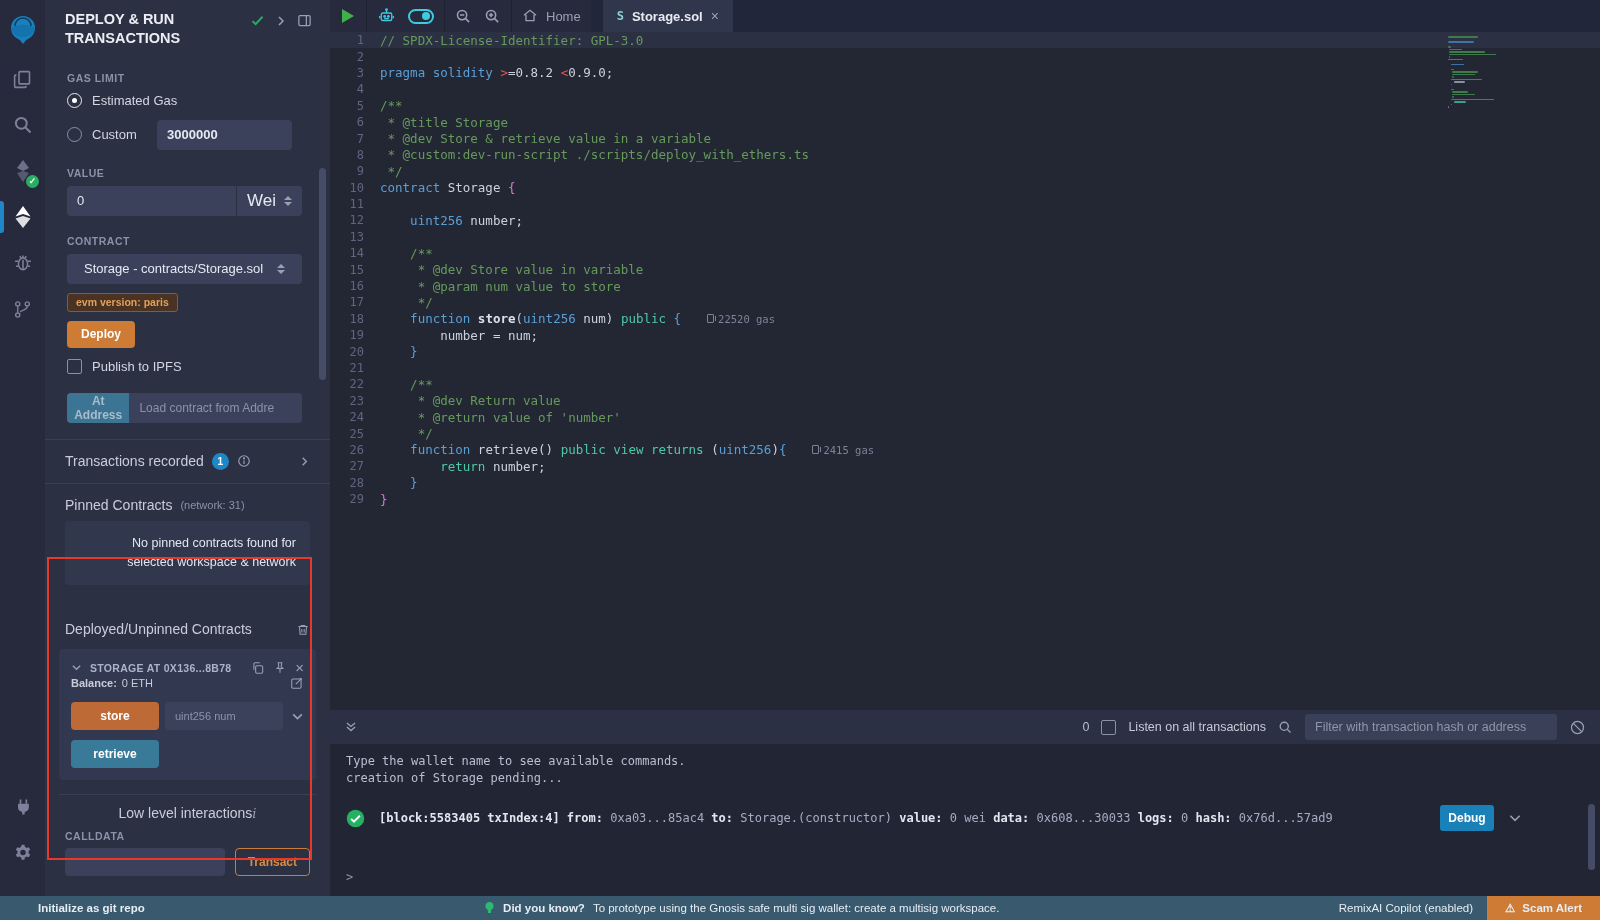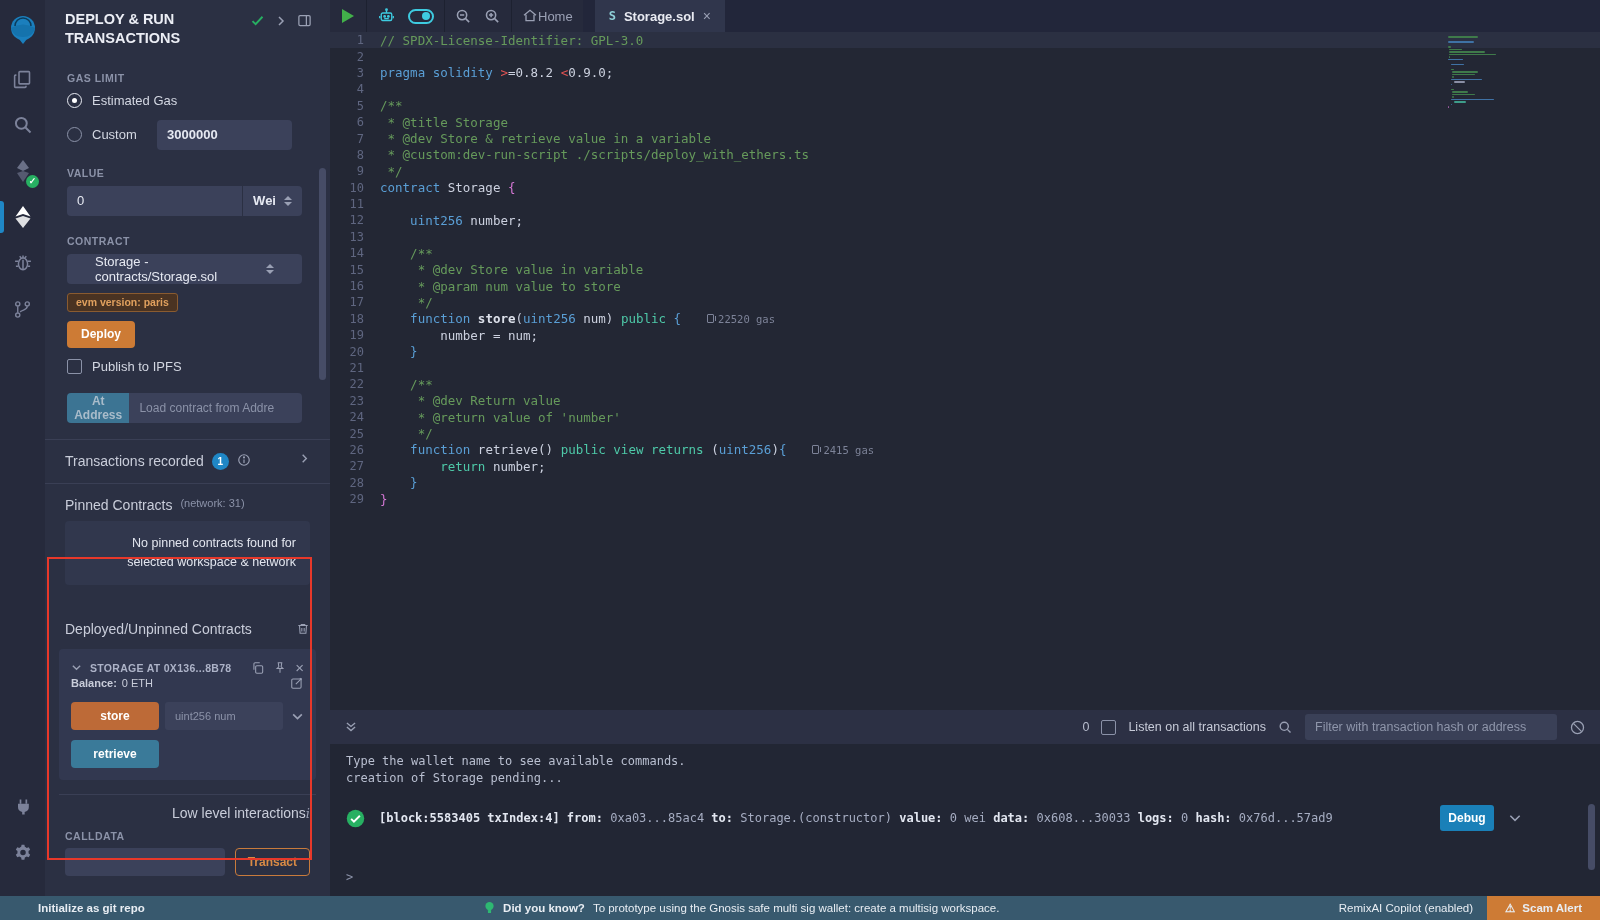--- a/index.html
+++ b/index.html
@@ -27,53 +27,53 @@
   .radio-row{display:flex;align-items:center;gap:10px;margin-top:9px;font-size:13px;color:#d3d7e2}
   .radio{width:15px;height:15px;border-radius:50%;border:1px solid #8b92a8;position:relative;flex:none;cursor:pointer}
   .radio.sel{border-color:#e8eaf2}
   .radio.sel::after{content:"";position:absolute;left:4px;top:4px;width:5px;height:5px;border-radius:50%;background:#fff}
   .inp{background:#3b415a;border:none;border-radius:4px;color:#e6e9f2;font-size:13px;
     padding:0 10px;height:30px;font-family:"Liberation Sans",sans-serif;outline:none;width:100%}
   .inp::placeholder{color:#8b92a8}
   .joined{display:flex;background:#3b415a;border-radius:4px;height:30px;align-items:center}
   .joined input{background:transparent;border:none;color:#e6e9f2;font-size:13px;padding:0 10px;flex:1;min-width:0;outline:none}
   .unit{display:flex;align-items:center;gap:8px;padding:0 10px;border-left:1px solid #2b3043;
-    color:#e6e9f2;font-size:13px;font-weight:bold;height:100%;cursor:pointer}
+    color:#e6e9f2;font-size:17px;font-weight:normal;height:100%;cursor:pointer}
   .arrows{display:flex;flex-direction:column;gap:2px}
   .tri-u{width:0;height:0;border-left:4px solid transparent;border-right:4px solid transparent;border-bottom:4px solid #9aa0b4}
   .tri-d{width:0;height:0;border-left:4px solid transparent;border-right:4px solid transparent;border-top:4px solid #9aa0b4}
   .select{display:flex;align-items:center;justify-content:space-between;background:#3b415a;
-    border-radius:4px;height:30px;padding:0 28px;font-size:13px;color:#e6e9f2;cursor:pointer}
+    border-radius:4px;height:30px;padding:0 17px;font-size:13px;color:#e6e9f2;cursor:pointer}
   .evm-badge{display:inline-block;margin-top:9px;padding:2px 8px 3px;background:#4a3322;
     border:1px solid #8a5b30;border-radius:3px;color:#e0a05e;font-size:10.5px;font-weight:bold}
   .btn{border:none;border-radius:4px;font-weight:bold;font-size:12px;cursor:pointer;font-family:"Liberation Sans",sans-serif}
   .btn-deploy{display:block;margin-top:9px;background:#cd7b35;color:#fff;width:68px;height:27px}
   .chk{width:15px;height:15px;border:1px solid #8b92a8;border-radius:2px;background:#2b3043;flex:none;cursor:pointer}
   .chk-row{display:flex;align-items:center;gap:10px;margin-top:11px;font-size:13px;color:#d3d7e2}
   .ataddr-row{display:flex;margin-top:19px}
   .btn-ataddr{width:88px;height:30px;background:#3c7493;color:#a9bcca;border-radius:4px 0 0 4px;font-weight:bold;font-size:12px}
   .ataddr-row input{border-radius:0 4px 4px 0;font-size:12px}
   .divider{border-top:1px solid #3a3f55;margin-top:16px}
-  .sec-row{display:flex;padding:13px 20px;gap:8px}
+  .sec-row{display:flex;align-items:center;padding:13px 20px;gap:8px}
   .sec-title{font-size:14px;color:#c9cdda}
   .count-badge{width:17px;height:17px;border-radius:50%;background:#1f87c6;color:#fff;
     font-size:10px;font-weight:bold;display:flex;align-items:center;justify-content:center}
   .muted-sm{font-size:11px;color:#8b92a8}
   .empty-box{margin:2px 20px 0;background:#31374d;border-radius:4px;padding:13px 14px;
     text-align:right;font-size:12.5px;color:#e2e5ee;line-height:1.55}
   .card{margin:8px 14px 0;background:#323850;border-radius:4px;padding:10px 12px 12px}
   .card-head{display:flex;align-items:center;gap:8px;color:#9aa0b4}
   .card-title{font-size:10.5px;font-weight:bold;letter-spacing:.3px;color:#adb3c8;flex:1}
   .bal-row{display:flex;align-items:center;font-size:11px;color:#c9cdda}
   .fn-row{display:flex;align-items:center;margin-top:12px;gap:0}
   .btn-store{width:88px;height:28px;background:#bd6a37;color:#fff;flex:none}
   .fn-inp{flex:1;margin-left:6px;height:28px;font-size:11px;border-radius:3px}
   .btn-retrieve{width:88px;height:28px;background:#3a7a99;color:#fff;margin-top:10px}
   .lowlevel{padding:10px 20px 0 20px}
-  .ll-head{display:flex;align-items:center;justify-content:flex-end;font-size:14px;color:#c9cdda}
+  .ll-head{display:flex;align-items:center;justify-content:center;font-size:14px;color:#c9cdda}
   .calldata-row{display:flex;margin-top:6px;align-items:center}
   .btn-transact{margin-left:10px;height:28px;padding:0 12px;background:transparent;
     border:1px solid #c87b3c;color:#d98b45;border-radius:4px}
   #red-rect{position:absolute;left:2px;top:557px;width:265px;height:303px;border:2px solid #e8382a;pointer-events:none;z-index:6}
   #sp-scroll{position:absolute;right:4px;top:168px;width:7px;height:212px;border-radius:4px;background:#464c66}
 
   
   #main{position:absolute;left:330px;top:0;width:1270px;height:896px;background:#232734}
   #toolbar{height:32px;display:flex;align-items:stretch;background:#262a3c}
   .tb-seg{display:flex;align-items:center;padding:0 10px;gap:12px;border-right:1px solid #1d2130}
@@ -381,21 +381,21 @@
             <path d="M15 15 L20 20 M7 10 h6"></path>
           </svg>
         </span>
       <span class="ico">
           <svg width="17" height="17" viewBox="0 0 24 24" fill="none" stroke="currentColor" stroke-width="2.2">
             <circle cx="10" cy="10" r="6.5"></circle>
             <path d="M15 15 L20 20 M7 10 h6 M10 7 v6"></path>
           </svg>
         </span>
     </div>
-    <div class="tb-seg" style="border-right:none;gap:0">
+    <div class="tb-seg" style="border-right:none;gap:8px">
       <span class="ico">
           <svg width="16" height="16" viewBox="0 0 24 24" fill="none" stroke="currentColor" stroke-width="2">
             <path d="M3 11 L12 3.5 L21 11 M6 10 v9 h12 v-9"></path>
           </svg>
         </span>
       <span class="home-lbl">Home</span>
     </div>
     <div style="width:12px;background:#22263a"></div>
     <div class="tab">
       <span class="tab-s">S</span>

